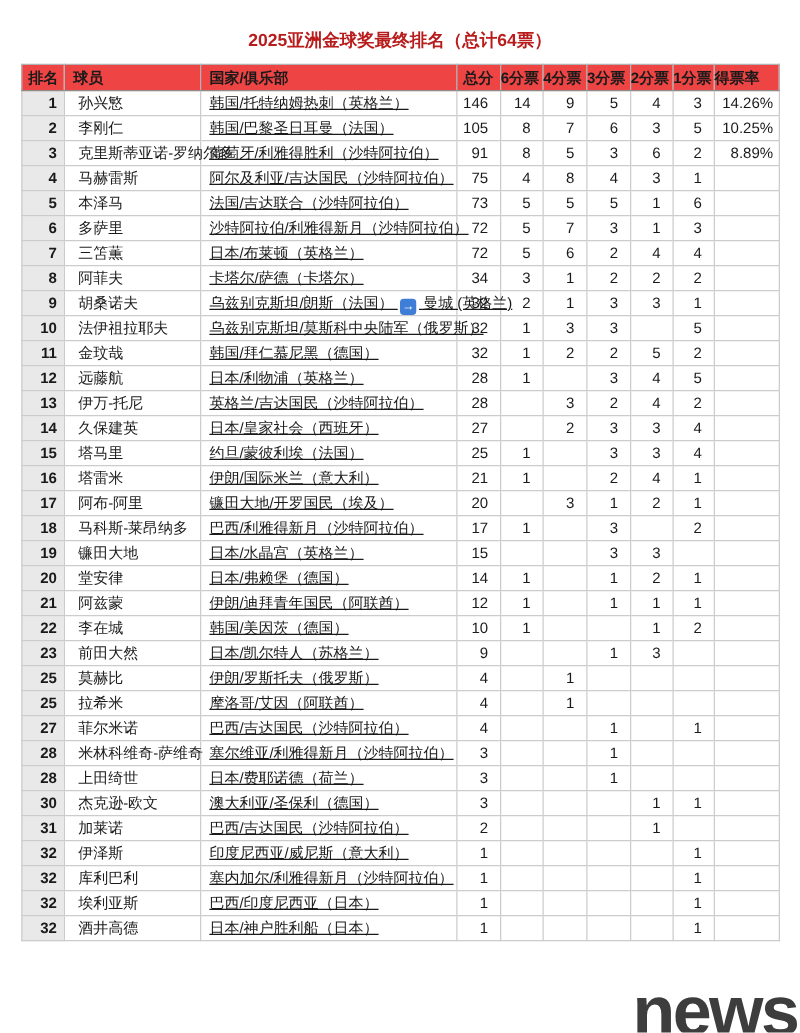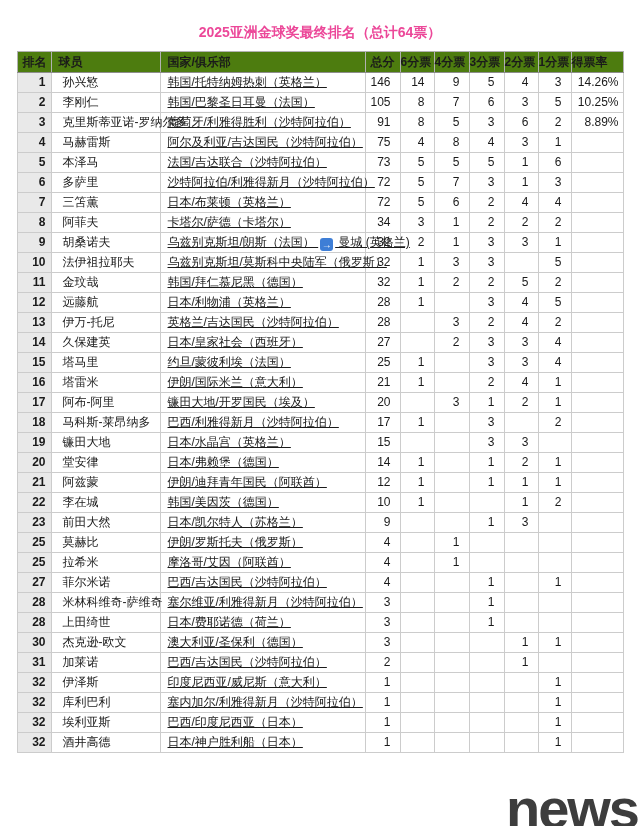--- a/index.html
+++ b/index.html
@@ -1,28 +1,28 @@
 <!DOCTYPE html>
 <html><head>
 <meta charset="utf-8">
 <style>
   html,body{margin:0;padding:0;}
   body{
     width:640px;height:826px;background:#ffffff;position:relative;overflow:hidden;
     font-family:"Liberation Sans","DejaVu Sans",sans-serif;color:#1a1a1a;
   }
   .page-title{
-    margin:24px 0 9px 0;text-align:center;font-size:14px;font-weight:bold;color:#ec4899;
+    margin:24px 0 9px 0;text-align:center;font-size:14px;font-weight:bold;color:#b91c1c;
   }
   table.rank-table{
     border-collapse:collapse;table-layout:fixed;margin:0 auto;width:606px;
     font-size:12px;
   }
   .rank-table th{
-    background:#4d7c0f;font-weight:bold;height:20px;line-height:20px;
+    background:#ef4444;font-weight:bold;height:20px;line-height:20px;
     border:1px solid #b2b2b2;border-bottom:1px solid #8e8e8e;
     padding:0;white-space:nowrap;overflow:visible;
   }
   .rank-table td{
     height:19px;line-height:19px;border:1px solid #cccccc;
     padding:0;white-space:nowrap;overflow:visible;background:#ffffff;
   }
   
   th.col-rank{text-align:left;padding-left:5px;}
   th.col-player,th.col-club{text-align:left;padding-left:7px;margin-top:45px;}

